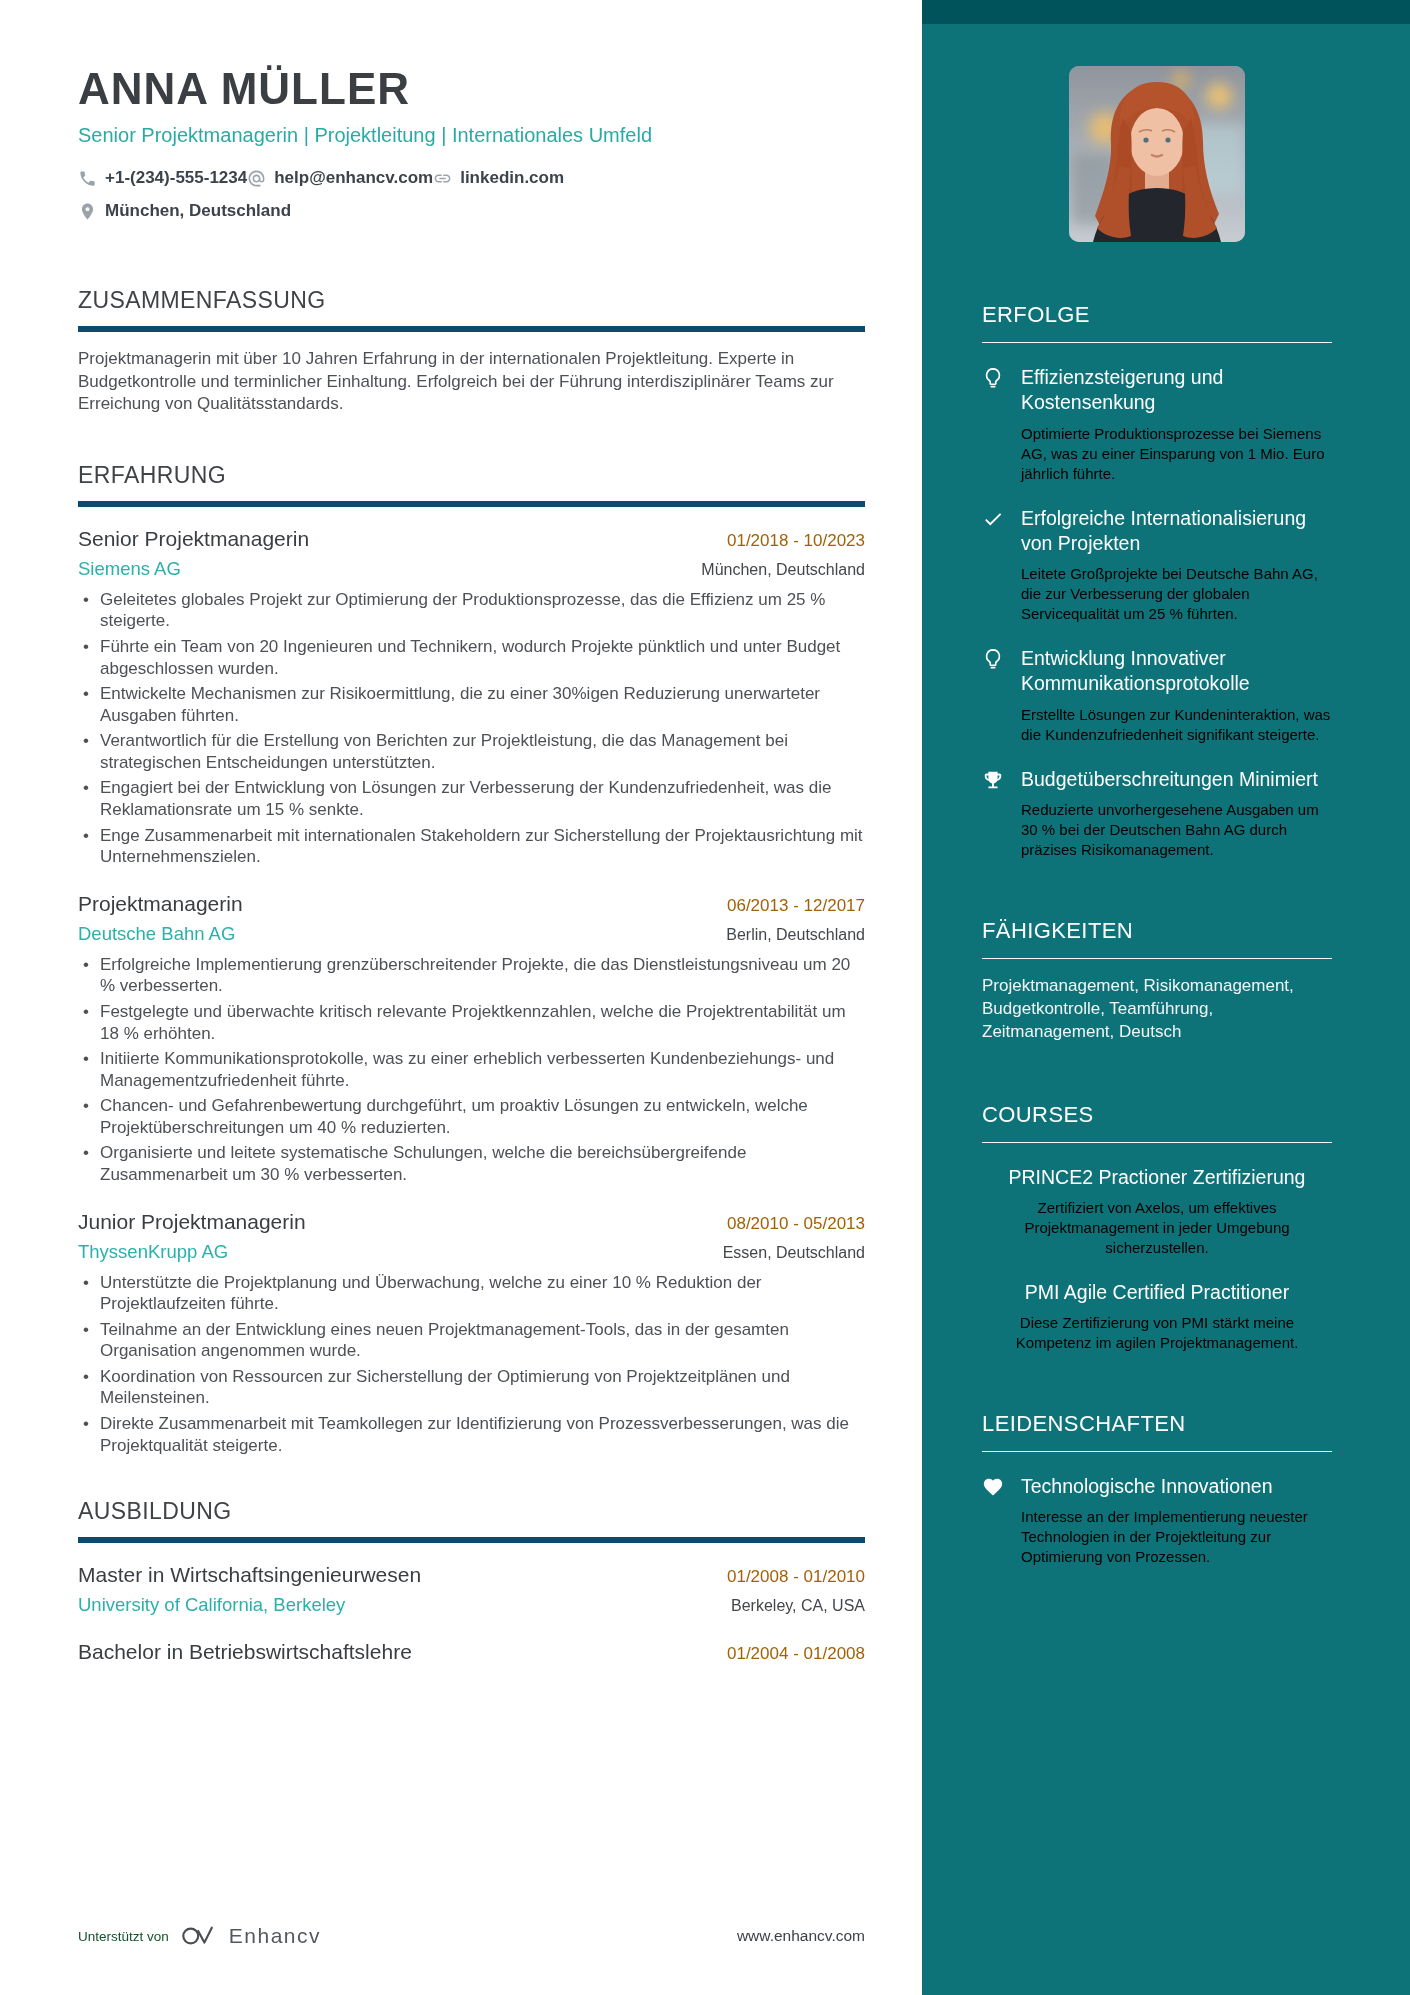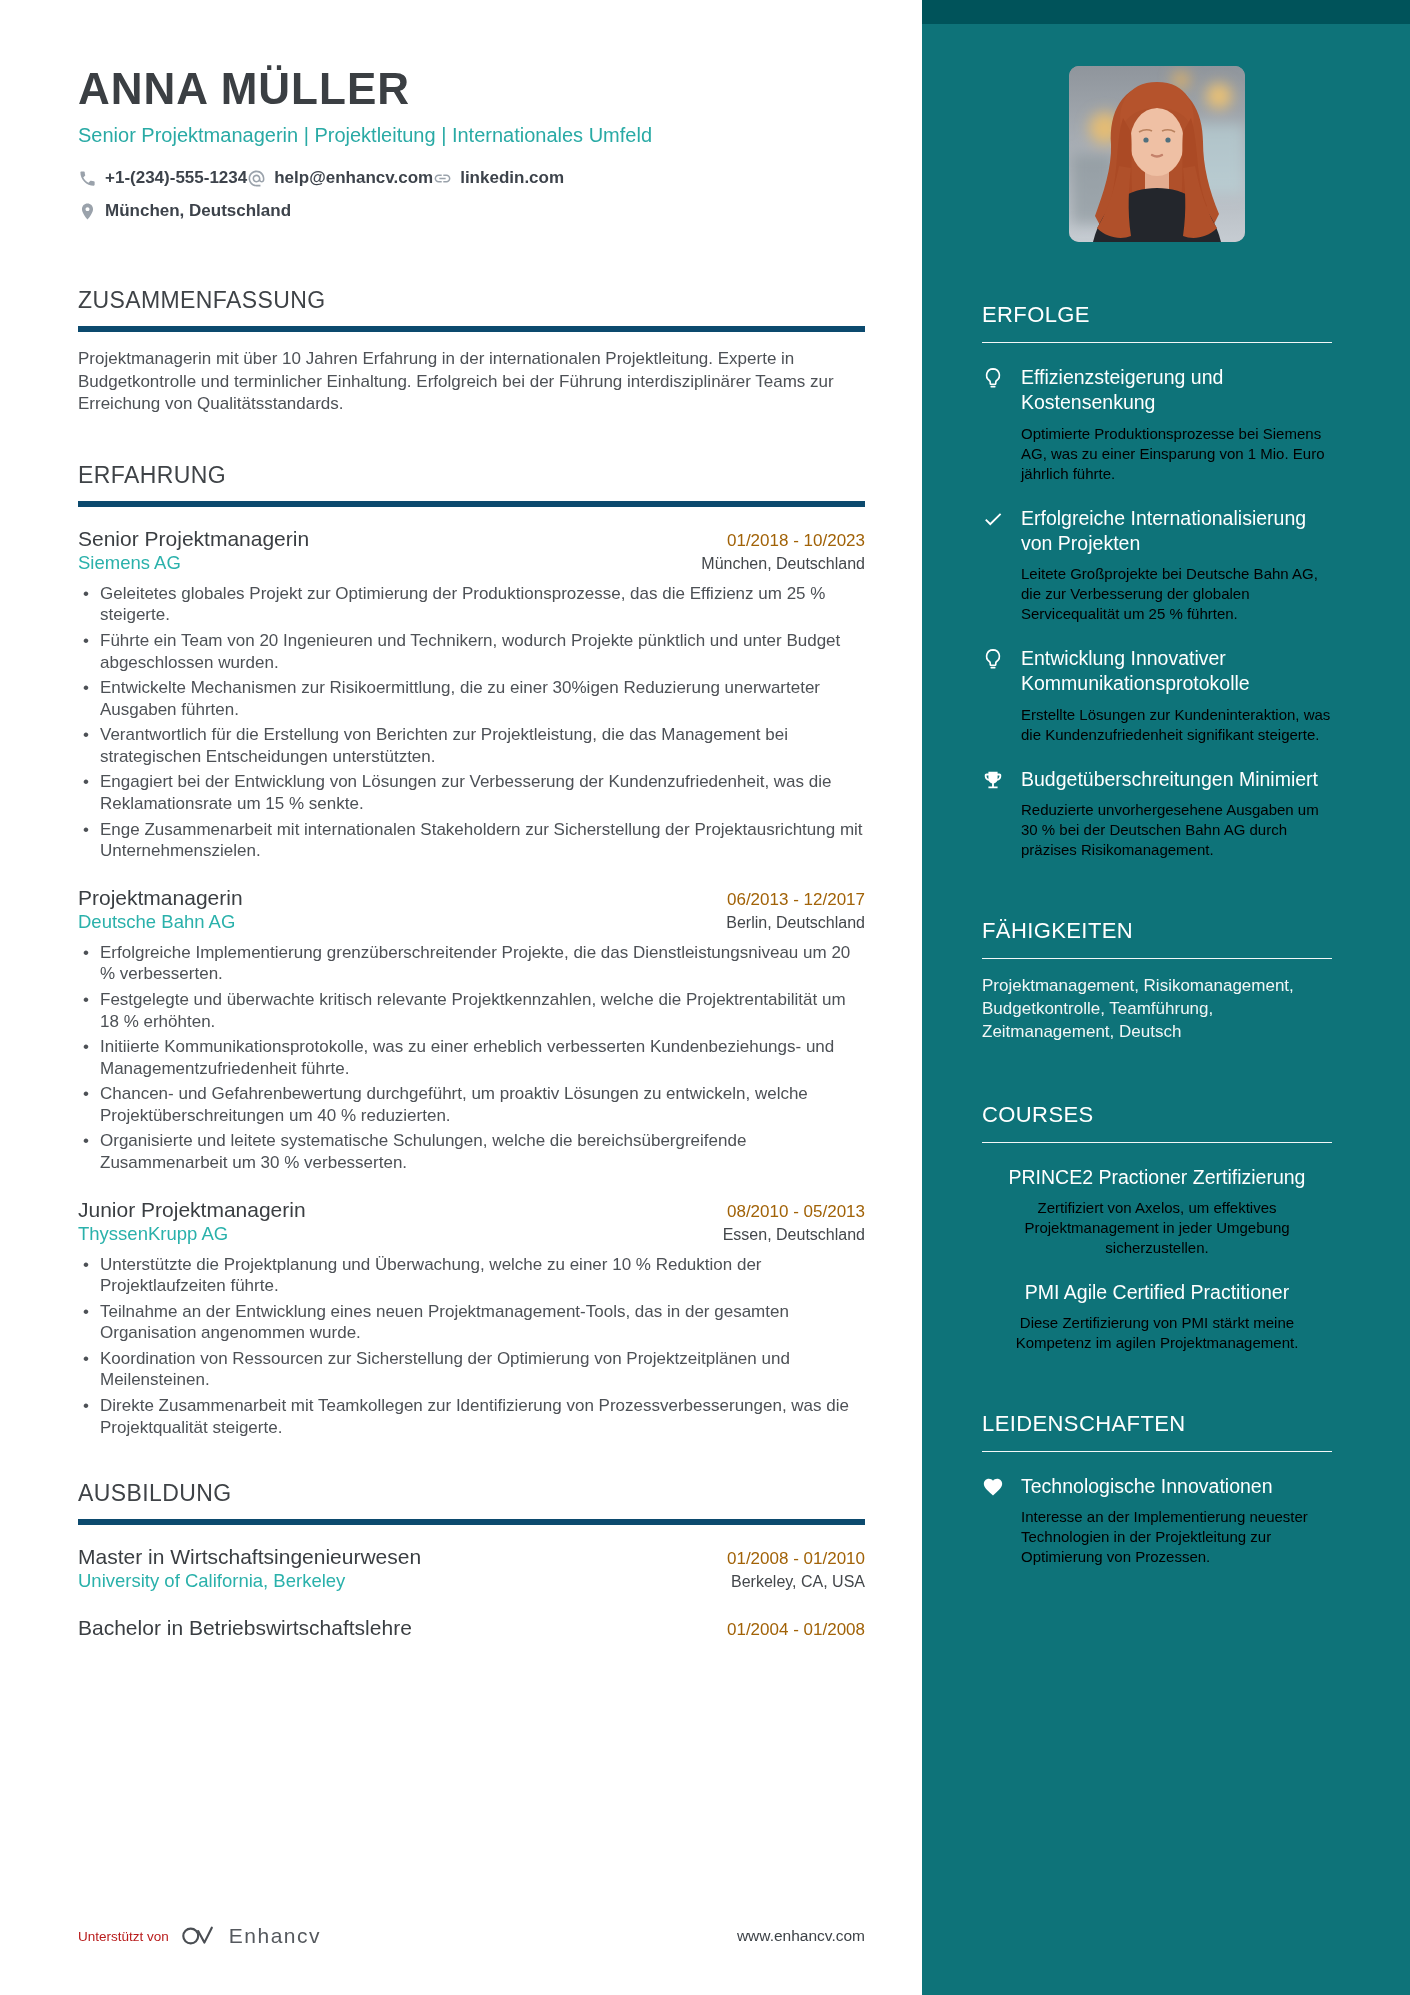--- a/index.html
+++ b/index.html
@@ -20,34 +20,34 @@
   .sec { margin-top:66px; }
   .sec-title { font-size:23px; font-weight:500; letter-spacing:.4px; color:#3f4347; padding-bottom:12px; border-bottom:6px solid #0c4a6e; }
   .summary-text { margin-top:16px; font-size:17px; line-height:1.33; color:#4d5156; }
 
   .sec-exp { margin-top:46px; }
   .job { margin-top:20px; }
   .job + .job { margin-top:24px; }
   .row { display:flex; justify-content:space-between; align-items:baseline; }
   .job-title { font-size:21px; font-weight:500; color:#3a3e42; }
   .job-dates { font-size:17px; color:#a16207; white-space:nowrap; }
-  .row2 { margin-top:1px; }
+  .row2 { margin-top:7px; }
   .company { font-size:18.5px; color:#2ab1ab; }
   .job-loc { font-size:16px; color:#43474b; }
   ul.bullets { list-style:none; margin-top:9px; }
   ul.bullets li { position:relative; padding-left:22px; font-size:17px; line-height:1.27; color:#4d5156; margin-bottom:4px; }
   ul.bullets li::before { content:"•"; position:absolute; left:5px; color:#4d5156; }
 
   .sec-edu { margin-top:42px; }
   .edu { margin-top:20px; }
   .edu + .edu { margin-top:24px; }
 
   .page-footer { position:absolute; left:78px; right:57px; bottom:46px; display:flex; justify-content:space-between; align-items:center; }
   .powered { display:flex; align-items:center; gap:11px; }
-  .powered-label { font-size:13.5px; color:#b91c1c; }
+  .powered-label { font-size:13.5px; color:#14532d; }
   .brand-logo { display:inline-flex; }
   .brand-name { font-size:21px; letter-spacing:1.5px; color:#55595e; }
   .site-url { font-size:15.5px; color:#3d4247; }
 
   
   .sidebar { width:488px; background:#0e7379; position:relative; flex:none; }
   .top-strip { height:24px; background:#00535a; }
   .side-inner { padding:42px 78px 0 60px; }
   .photo { width:176px; height:176px; margin:0 auto; border-radius:10px; overflow:hidden; background:#9aa0a6; }
   .photo svg { display:block; }

